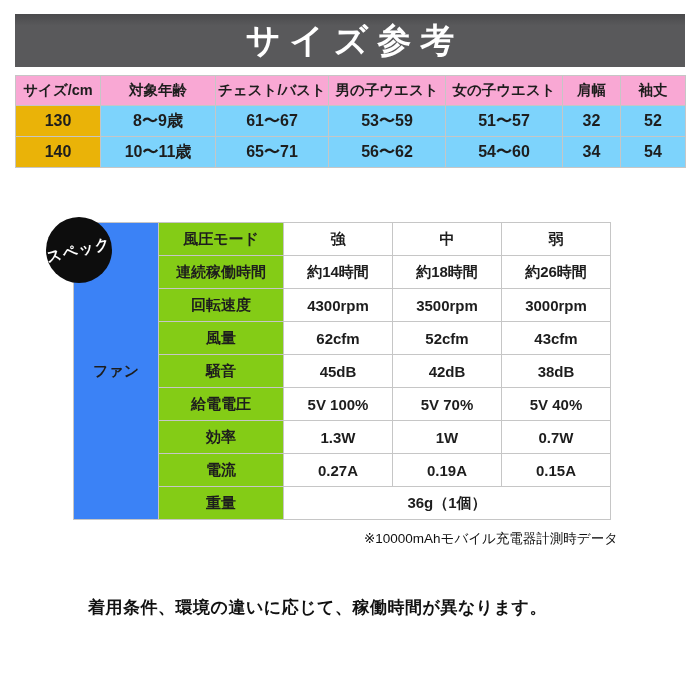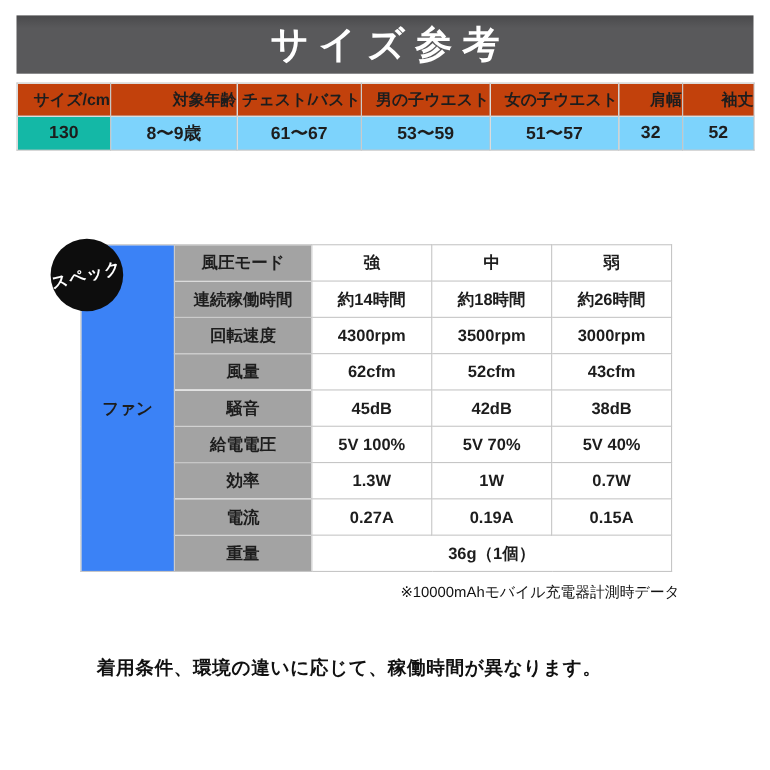--- a/index.html
+++ b/index.html
@@ -16,40 +16,40 @@
   .banner span{
     color:#ffffff;font-size:34px;font-weight:bold;letter-spacing:9px;text-indent:9px;
   }
   
   table{border-collapse:collapse;table-layout:fixed;}
   .size-table{position:absolute;left:15px;top:75px;width:670px;}
   .size-table th,.size-table td{
     border:1px solid #c6c6c6;text-align:center;vertical-align:middle;
     padding:0;overflow:hidden;white-space:nowrap;
   }
-  .size-table th{height:29px;background:#c2410c;font-size:14.5px;font-weight:bold;text-align:right;}
+  .size-table th{height:29px;background:#f9a8d4;font-size:14.5px;font-weight:bold;}
   .size-table td{height:30px;background:#7dd3fc;font-size:16px;font-weight:bold;}
-  .size-table td.rowhead{background:#14b8a6;}
+  .size-table td.rowhead{background:#eab308;}
   
   .spec-badge{
     position:absolute;left:46px;top:217px;width:66px;height:66px;border-radius:50%;
     background:#0d0d0d;display:flex;align-items:center;justify-content:center;z-index:3;
   }
   .spec-badge span{
     color:#ffffff;font-size:15px;font-weight:bold;letter-spacing:1px;
     transform:rotate(-13deg);
   }
   
   .spec-table{position:absolute;left:73px;top:222px;width:537px;z-index:1;}
   .spec-table td{
     border:1px solid #c6c6c6;text-align:center;vertical-align:middle;
     padding:0;overflow:hidden;white-space:nowrap;
     height:32px;font-size:15px;font-weight:bold;background:#ffffff;
   }
-  .spec-table td.label{background:#a3a3a3;margin-top:16px;}
+  .spec-table td.label{background:#84cc16;margin-top:16px;}
   .spec-table td.fan{background:#3b82f6;font-size:15px;}
   
   .spec-footnote{
     position:absolute;left:73px;top:530px;width:545px;text-align:right;
     font-size:13.5px;font-weight:normal;color:#111;
   }
   
   .notes{
     position:absolute;left:88px;top:592px;width:560px;
     font-size:17px;font-weight:bold;color:#111;line-height:31px;
@@ -86,20 +86,29 @@
       <th>袖丈</th>
     </tr>
     <tr>
       <td class="rowhead">130</td>
       <td>8〜9歳</td>
       <td>61〜67</td>
       <td>53〜59</td>
       <td>51〜57</td>
       <td>32</td>
       <td>52</td>
+    </tr>
+    <tr>
+      <td class="rowhead">140</td>
+      <td>10〜11歳</td>
+      <td>65〜71</td>
+      <td>56〜62</td>
+      <td>54〜60</td>
+      <td>34</td>
+      <td>54</td>
     </tr>
   </tbody>
     </table>
 
   <div class="spec-badge">
     <span>スペック</span>
   </div>
 
   <table class="spec-table">
     <colgroup>

